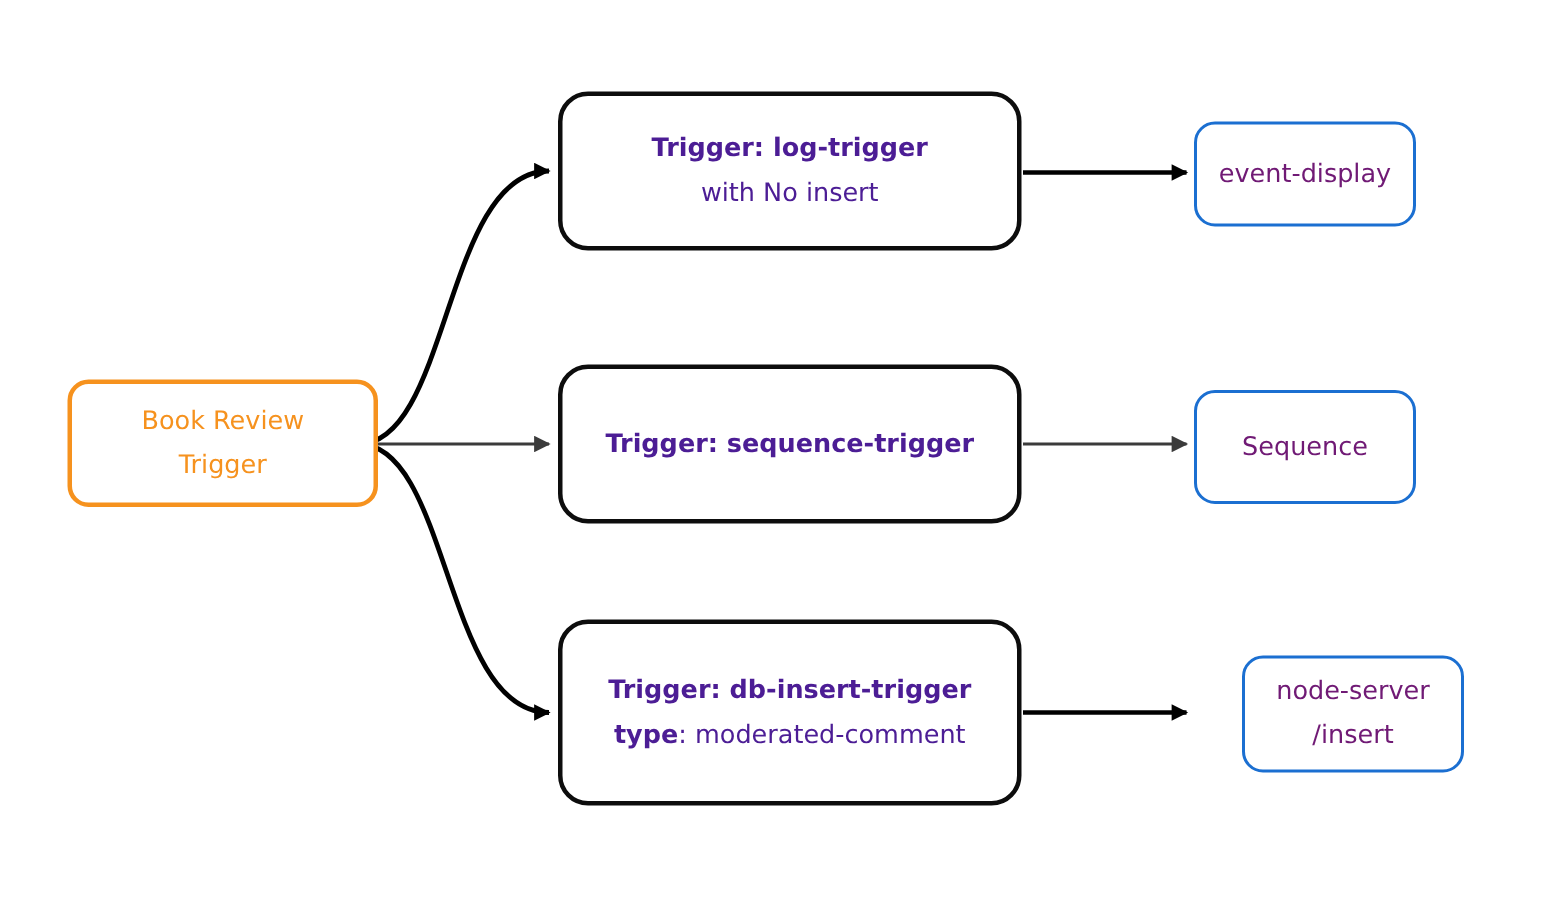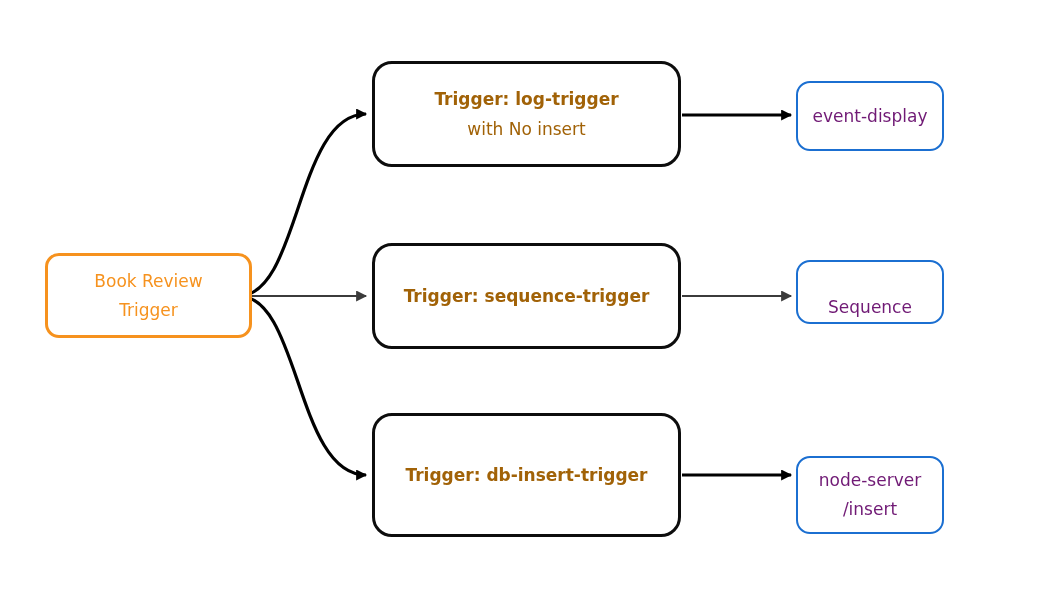--- a/index.html
+++ b/index.html
@@ -26,21 +26,21 @@
     position: absolute;
     box-sizing: border-box;
     background: #ffffff;
     display: flex;
     flex-direction: column;
     align-items: center;
     justify-content: center;
     text-align: center;
     font-size: 17px;
     line-height: 30px;
-    color: #a16207;
+    color: #4c1d95;
   }
   .node .line { white-space: nowrap; }
   .node .line b { font-weight: bold; }
 
   
   #broker {
     left: 45px; top: 253px; width: 207px; height: 85px;
     border: 3px solid #f6921e;
     border-radius: 14px;
     color: #f6921e;
@@ -59,22 +59,22 @@
 
   
   .sink {
     left: 796px; width: 148px;
     border: 2.5px solid #1b6fd1;
     border-radius: 14px;
     color: #701a75;
     line-height: 29px;
   }
   #sink-event-display { top: 81px;  height: 70px; }
-  #sink-sequence      { top: 260px; height: 64px; justify-content: flex-end; }
-  #sink-node-server   { top: 456px; height: 78px; }
+  #sink-sequence      { top: 260px; height: 76px; }
+  #sink-node-server   { top: 437px; height: 78px; margin-left: 32px; }
 </style>
 </head>
 <body>
 
 <div class="canvas">
 
   <svg class="edges" viewBox="0 0 1043 613" xmlns="http://www.w3.org/2000/svg" aria-hidden="true">
     <defs>
       <marker id="ah-black" viewBox="0 0 10 10" refX="9" refY="5" markerWidth="13" markerHeight="11" orient="auto-start-reverse" markerUnits="userSpaceOnUse">
         <path d="M0,0 L10,5 L0,10 z" fill="#000000"></path>
@@ -106,20 +106,21 @@
     <div class="line"><b>Trigger: log-trigger</b><span></span></div>
     <div class="line"><b></b><span>with No insert</span></div>
   </div>
 
   <div class="node trigger" id="trigger-sequence">
     <div class="line"><b>Trigger: sequence-trigger</b><span></span></div>
   </div>
 
   <div class="node trigger" id="trigger-db">
     <div class="line"><b>Trigger: db-insert-trigger</b><span></span></div>
+    <div class="line"><b>type</b><span>: moderated-comment</span></div>
   </div>
 
   <div class="node sink" id="sink-event-display">
     <div class="line">event-display</div>
   </div>
 
   <div class="node sink" id="sink-sequence">
     <div class="line">Sequence</div>
   </div>
 

